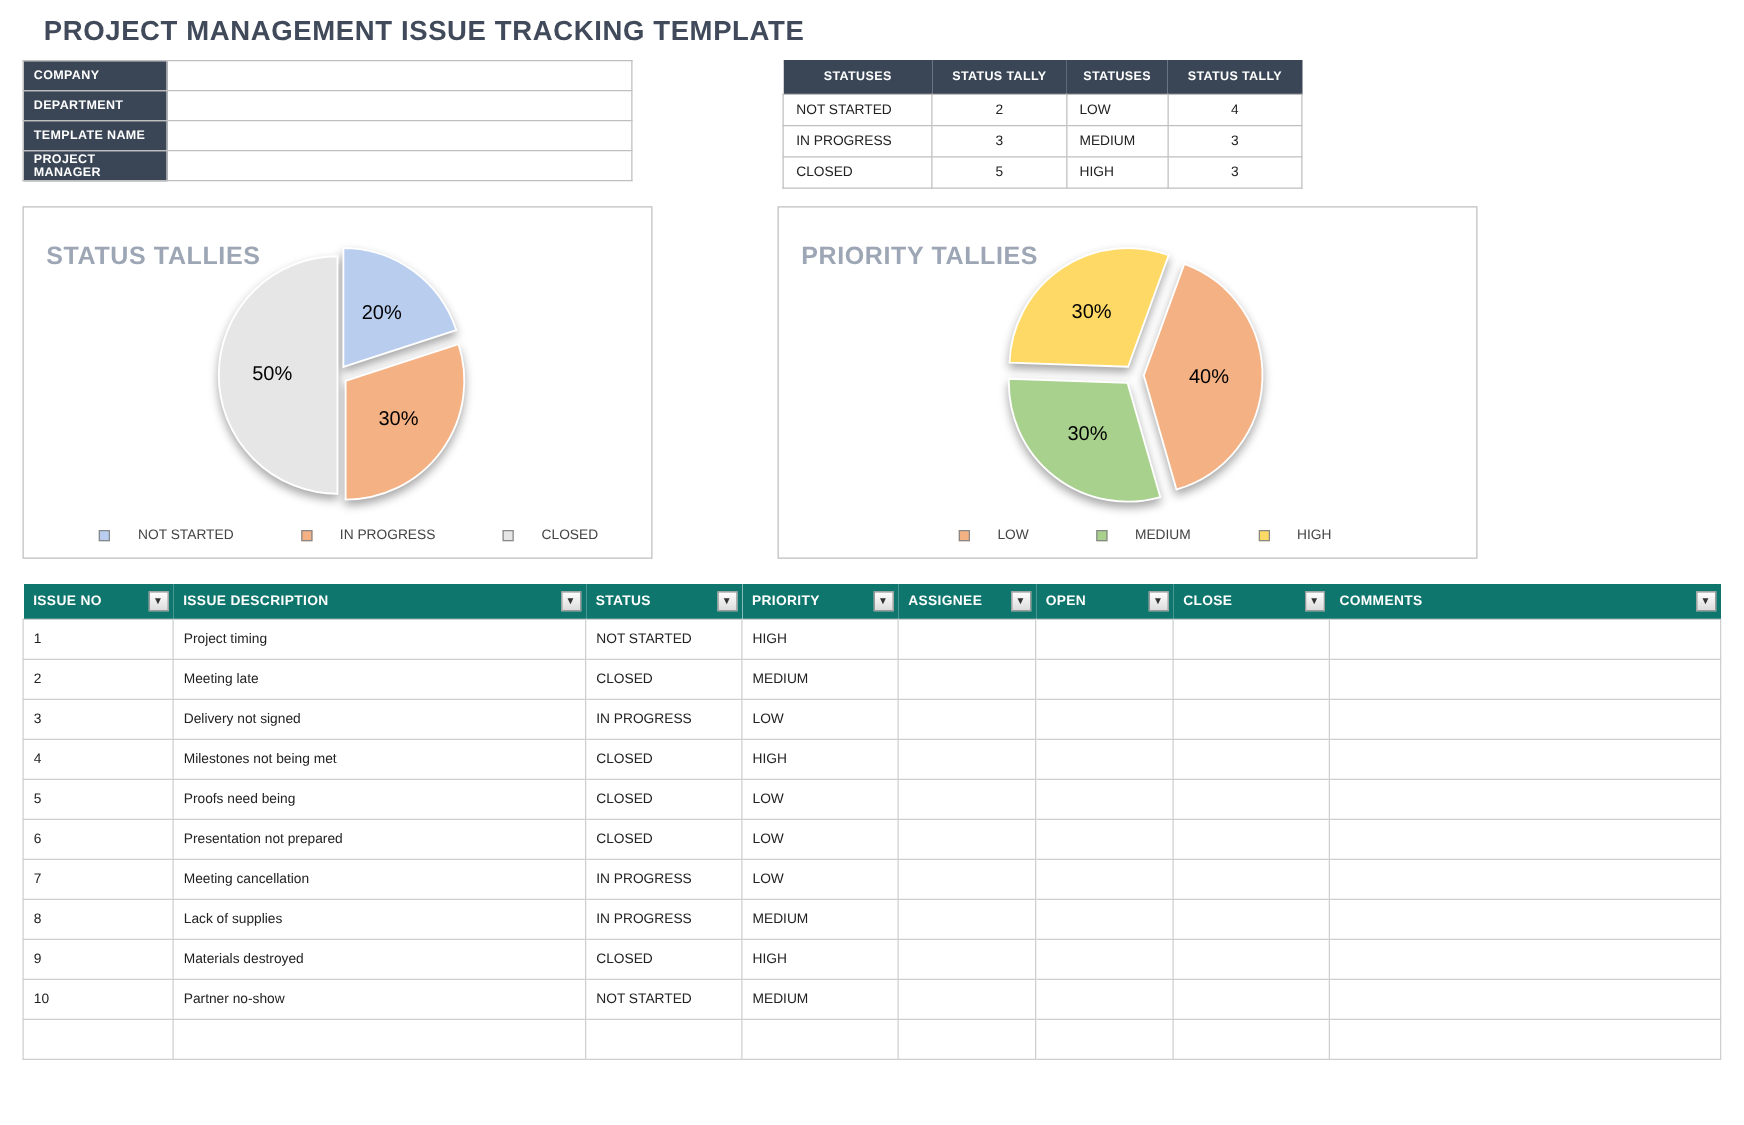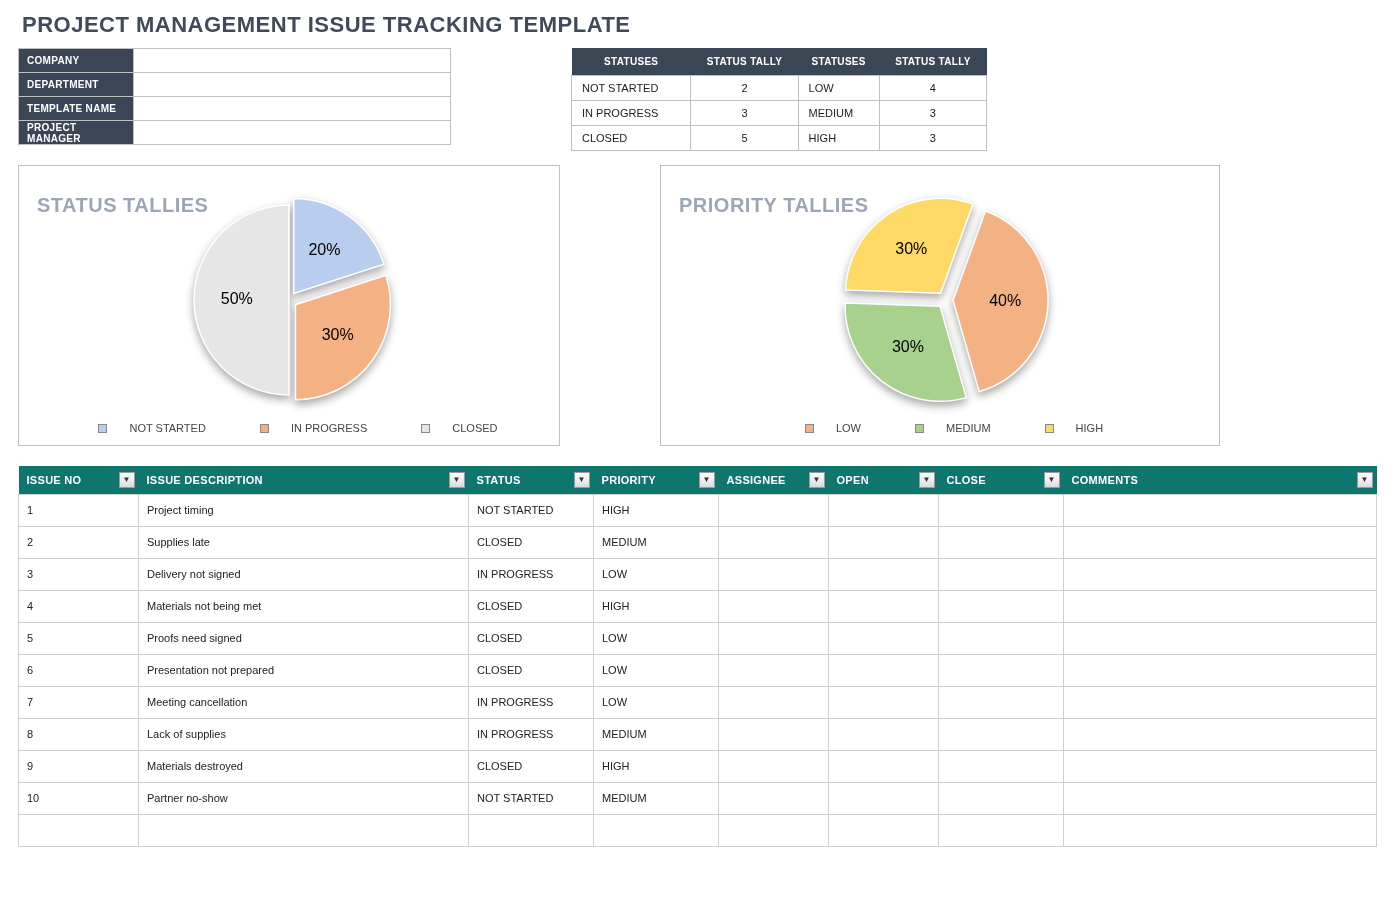--- a/index.html
+++ b/index.html
@@ -11,29 +11,29 @@
     font-size: 12px;
     color: #222;
     width: 1395px;
   }
   h1.page-title {
     font-family: Arial, sans-serif;
     font-weight: 700;
     font-size: 22px;
     letter-spacing: 0.5px;
     color: #404a5a;
-    margin: 0 0 10px 4px;
+    margin: 0 0 10px 17px;
   }
 
   .top-row { display:flex; gap:120px; align-items:flex-start; }
 
   
   table.info {
     border-collapse: collapse;
-    width: 433px;
+    width: 488px;
   }
   table.info td {
     border:1px solid #bfbfbf;
     height:24px;
     padding:0 8px;
     font-size:10px;
   }
   table.info td.label {
     background:#3a4656;
     color:#fff;
@@ -60,21 +60,21 @@
     border:1px solid #bfbfbf;
     padding:6px 10px;
     font-size:11px;
   }
   table.tally td.center { text-align:center; }
 
   
   .charts-row { display:flex; gap:100px; margin-top:14px; }
   .chart-box {
     border:1px solid #bfbfbf;
-    width:542px;
+    width:504px;
     padding:18px 10px 10px 10px;
     text-align:center;
     position:relative;
     background:#fff;
   }
   .chart-box.wide { width:560px;padding-left:20px; }
   .chart-title {
     position:absolute;
     top:28px;
     left:18px;
@@ -246,51 +246,51 @@
         <td>Project timing</td>
         <td>NOT STARTED</td>
         <td>HIGH</td>
         <td></td>
         <td></td>
         <td></td>
         <td></td>
       </tr>
       <tr>
         <td>2</td>
-        <td>Supplies late</td>
+        <td>Meeting late</td>
         <td>CLOSED</td>
         <td>MEDIUM</td>
         <td></td>
         <td></td>
         <td></td>
         <td></td>
       </tr>
       <tr>
         <td>3</td>
         <td>Delivery not signed</td>
         <td>IN PROGRESS</td>
         <td>LOW</td>
         <td></td>
         <td></td>
         <td></td>
         <td></td>
       </tr>
       <tr>
         <td>4</td>
-        <td>Materials not being met</td>
+        <td>Milestones not being met</td>
         <td>CLOSED</td>
         <td>HIGH</td>
         <td></td>
         <td></td>
         <td></td>
         <td></td>
       </tr>
       <tr>
         <td>5</td>
-        <td>Proofs need signed</td>
+        <td>Proofs need being</td>
         <td>CLOSED</td>
         <td>LOW</td>
         <td></td>
         <td></td>
         <td></td>
         <td></td>
       </tr>
       <tr>
         <td>6</td>
         <td>Presentation not prepared</td>

